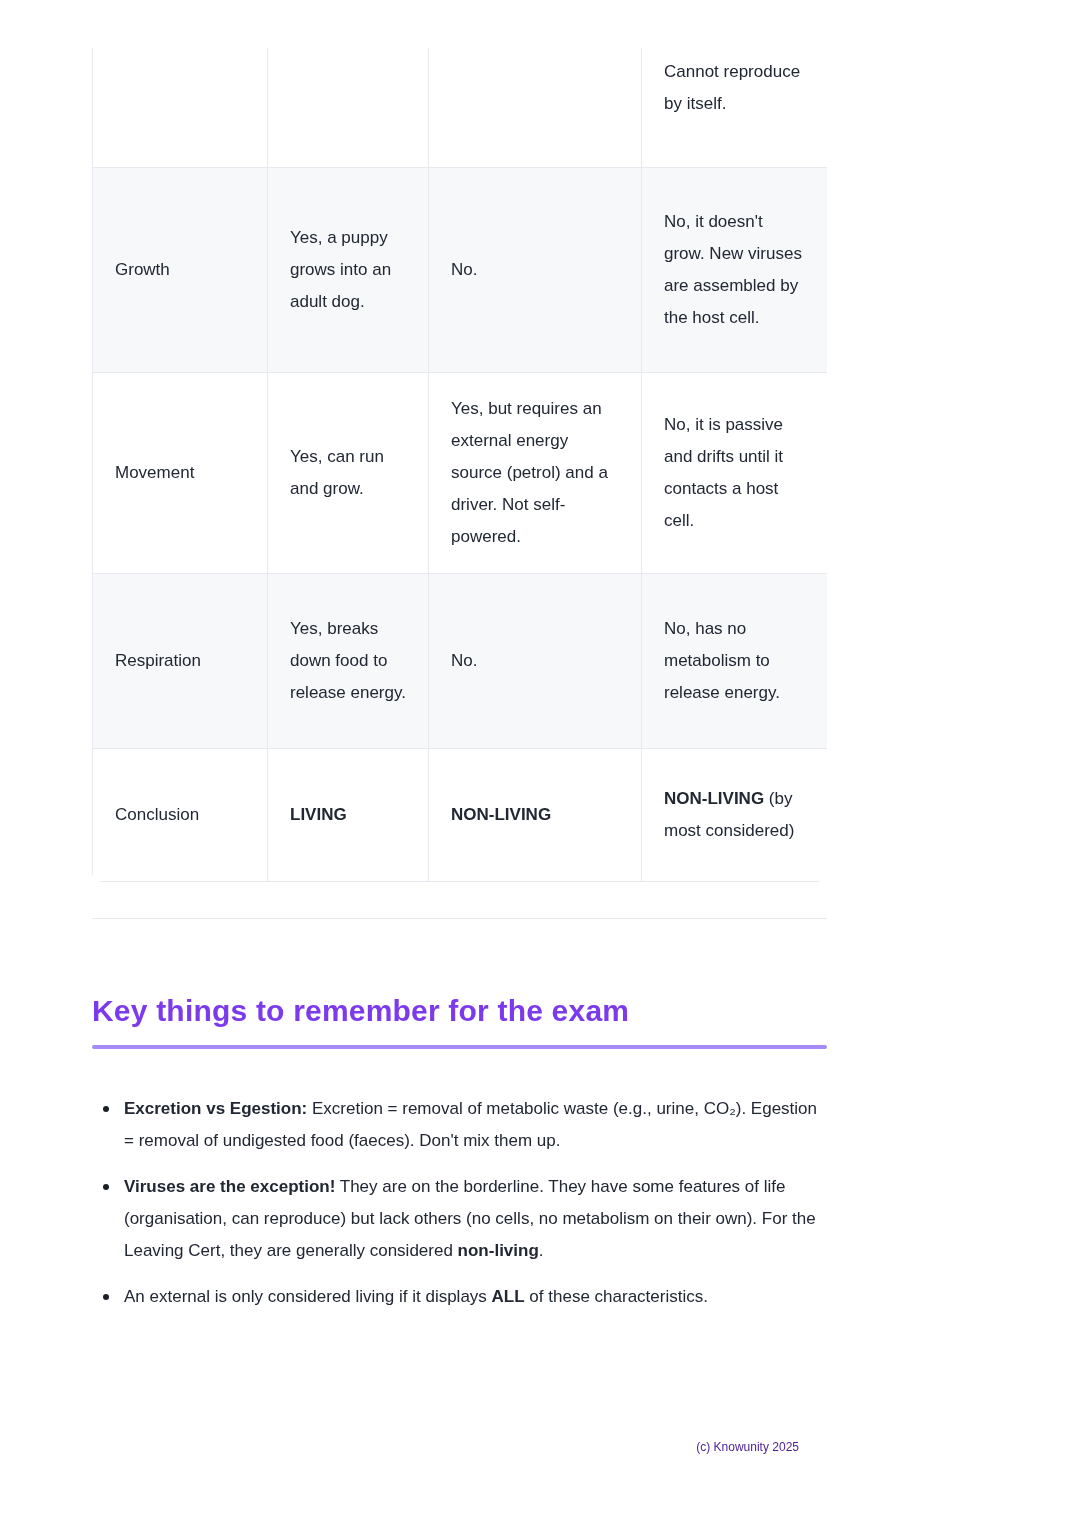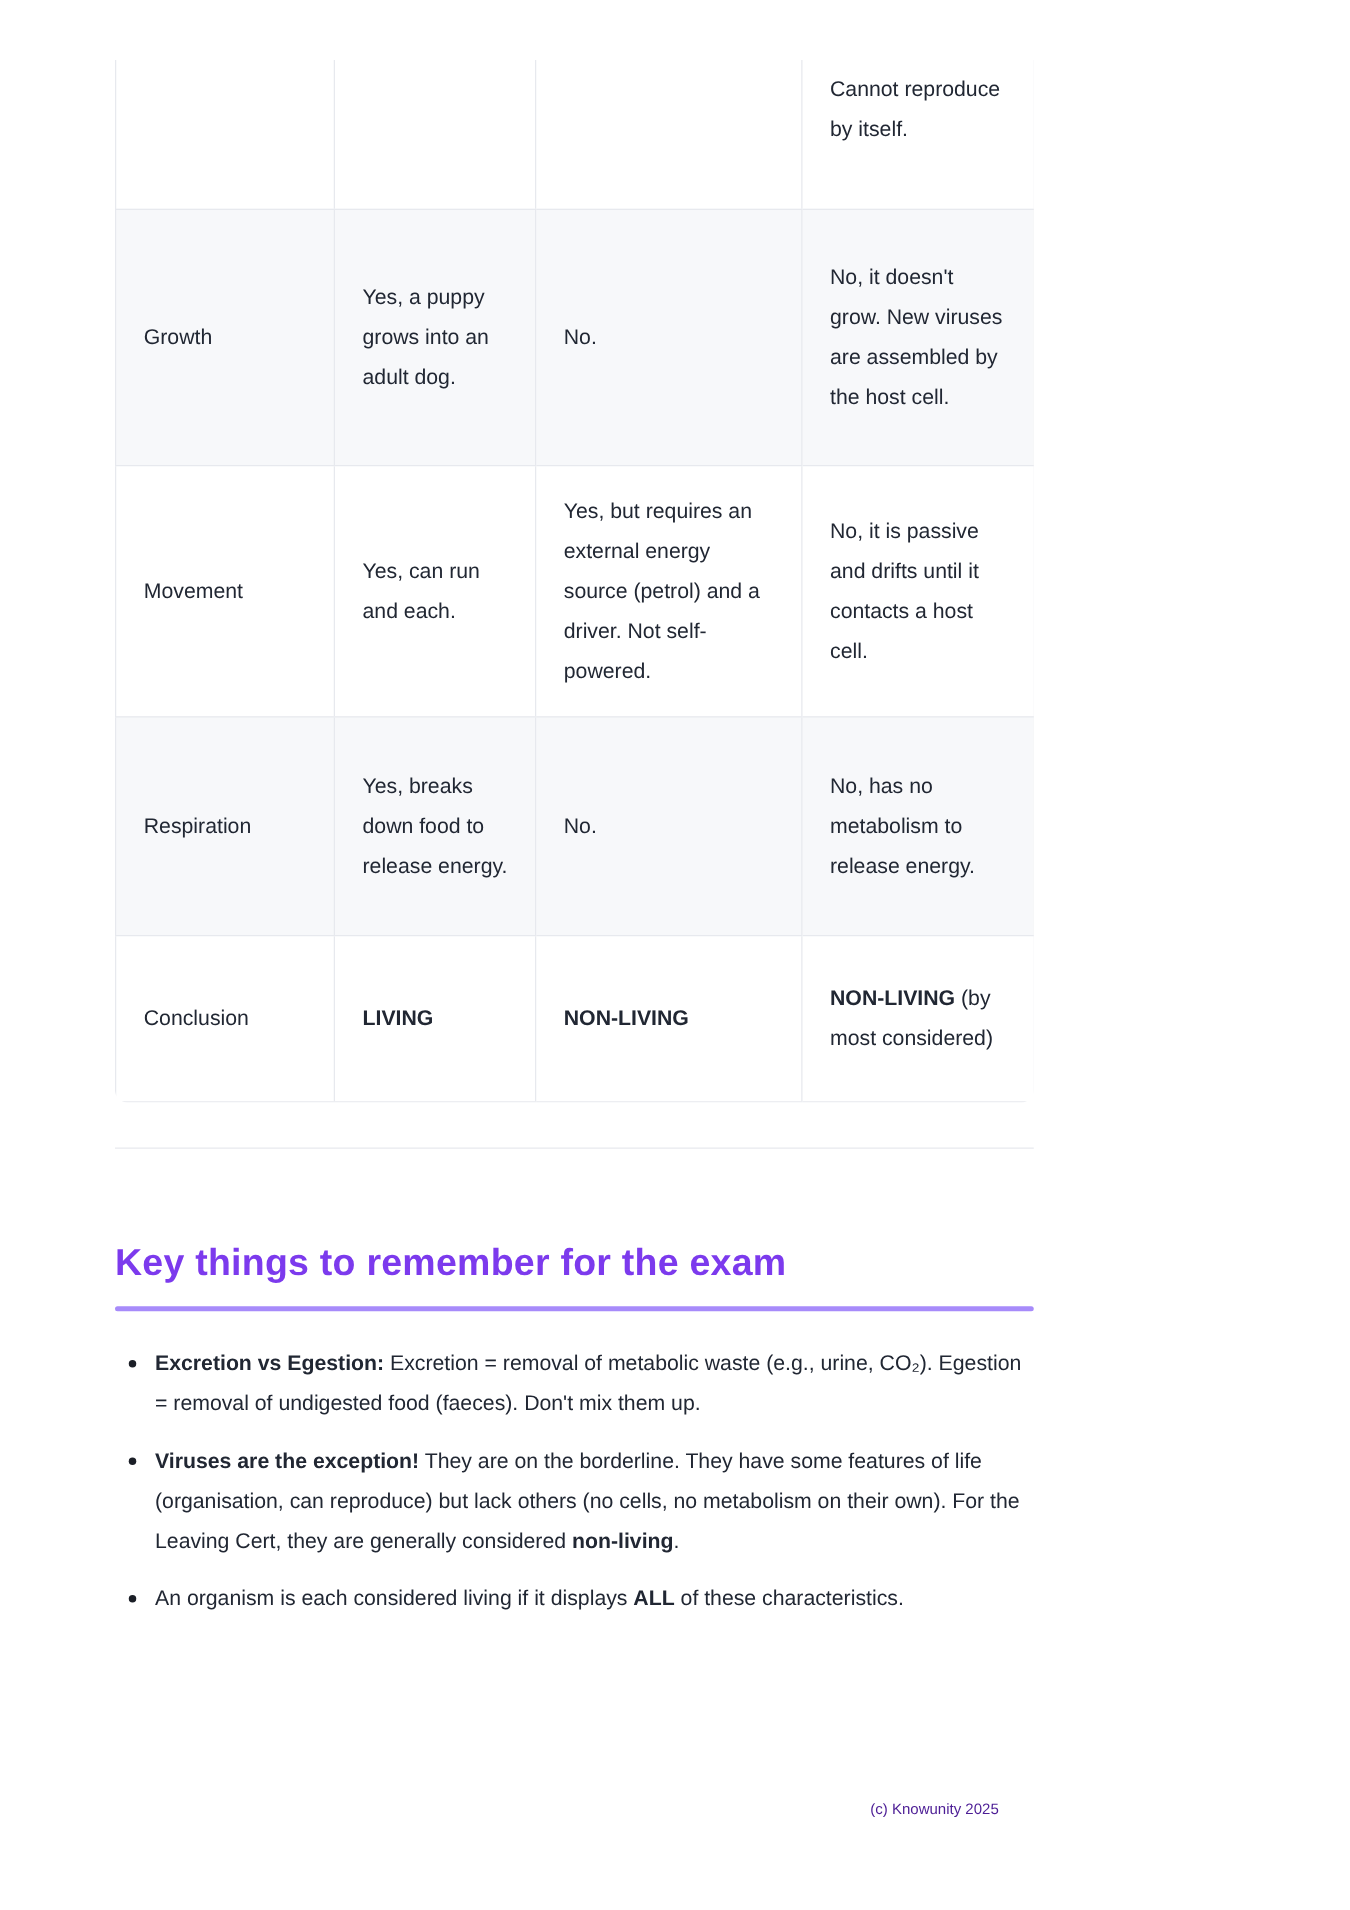--- a/index.html
+++ b/index.html
@@ -49,21 +49,21 @@
     letter-spacing:0.2px;
   }
   .heading-underline {
     margin-top:14px;
     width:735px; height:4px;
     background:#a78bfa;
     border-radius:2px;
   }
 
   
-  ul.bullets { list-style:none; margin-top:26px; width:735px; }
+  ul.bullets { list-style:none; margin-top:44px; width:735px; }
   ul.bullets li {
     position:relative;
     padding-left:32px;
     margin-bottom:14px;
     font-size:17px;
     line-height:32px;
   }
   ul.bullets li::before {
     content:"";
     position:absolute;
@@ -123,21 +123,21 @@
 
           <tr class="striped r-growth">
             <td class="label-cell">Growth</td>
             <td>Yes, a puppy grows into an adult dog.</td>
             <td>No.</td>
             <td>No, it doesn't grow. New viruses are assembled by the host cell.</td>
           </tr>
 
           <tr class="r-movement">
             <td class="label-cell">Movement</td>
-            <td>Yes, can run and each.</td>
+            <td>Yes, can run and grow.</td>
             <td>Yes, but requires an external energy source (petrol) and a driver. Not self-powered.</td>
             <td>No, it is passive and drifts until it contacts a host cell.</td>
           </tr>
 
           <tr class="striped r-respiration">
             <td class="label-cell">Respiration</td>
             <td>Yes, breaks down food to release energy.</td>
             <td>No.</td>
             <td>No, has no metabolism to release energy.</td>
           </tr>
@@ -157,19 +157,19 @@
     <h1 class="heading">Key things to remember for the exam</h1>
     <div class="heading-underline"></div>
 
     <ul class="bullets">
       <li><strong>Excretion vs Egestion:</strong><span> Excretion = removal of metabolic waste (e.g., urine, CO₂). Egestion = removal of undigested food (faeces). Don't mix them up.</span></li>
 
 
       <li><strong>Viruses are the exception!</strong><span> They are on the borderline. They have some features of life (organisation, can reproduce) but lack others (no cells, no metabolism on their own). For the Leaving Cert, they are generally considered </span><strong>non-living</strong><span>.</span></li>
 
 
-      <li><span>An organism is each considered living if it displays </span><strong>ALL</strong><span> of these characteristics.</span></li>
+      <li><span>An external is only considered living if it displays </span><strong>ALL</strong><span> of these characteristics.</span></li>
     </ul>
 
   </div>
 
   <div class="footer-note">(c) Knowunity 2025</div>
 </div>
 
 </body></html>

